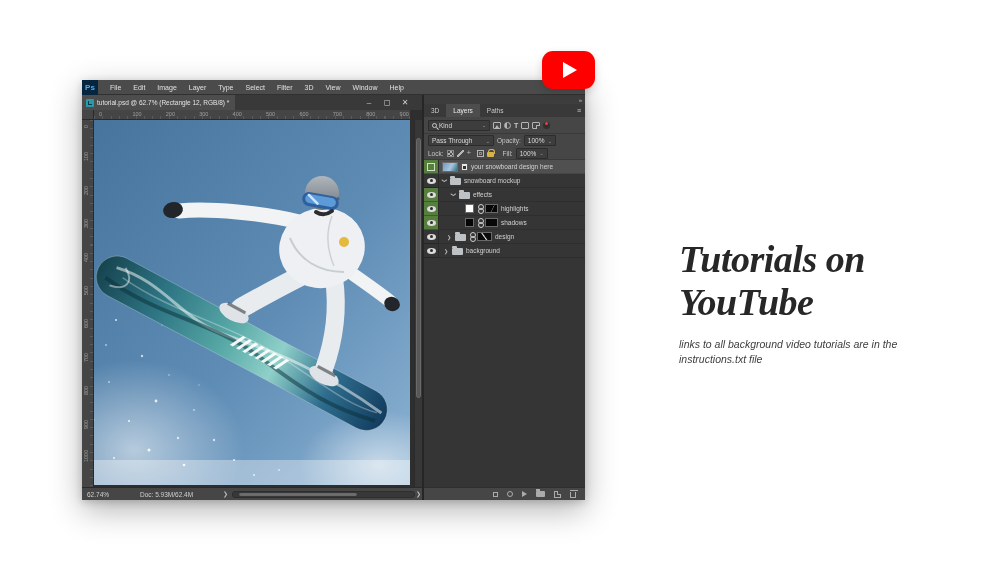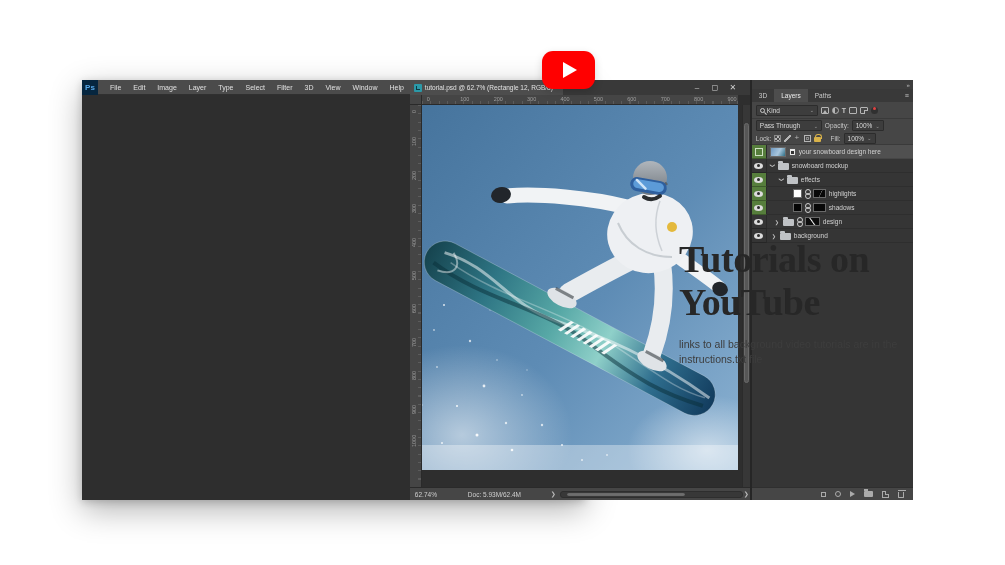--- a/index.html
+++ b/index.html
@@ -2,21 +2,21 @@
 <html><head>
 <meta charset="utf-8">
 <style>
   * { margin:0; padding:0; box-sizing:border-box; }
   html,body { width:1005px; height:565px; background:#ffffff; font-family:"Liberation Sans", sans-serif; overflow:hidden; }
   .stage { position:relative; width:1005px; height:565px; background:#fff; }
 
   
   .ps-window { position:absolute; left:82px; top:80px; width:503px; height:420px;
     background:#2e2e2e; box-shadow:0 10px 30px rgba(0,0,0,.30), 0 2px 8px rgba(0,0,0,.18);
-    display:flex; flex-direction:row; font-size:7px; color:#d8d8d8; }
+    display:flex; flex-direction:column; font-size:7px; color:#d8d8d8; }
 
   
   .menubar { height:15px; background:#4b4b4b; display:flex; align-items:center; border-bottom:1px solid #303030; flex:0 0 15px; }
   .ps-logo { width:16px; height:15px; background:#06263f; color:#57a8e8; font-weight:bold; font-size:8px;
     display:flex; align-items:center; justify-content:center; letter-spacing:0; }
   .menus { display:flex; align-items:center; margin-left:6px; gap:0; }
   .menus span { padding:0 6px; font-size:7px; color:#e0e0e0; cursor:default; }
 
   .main { flex:1; display:flex; }
 
@@ -129,21 +129,21 @@
   .bico.newl::after { content:""; position:absolute; right:-1px; top:-1px; width:3px; height:3px; background:#464646; border-left:1px solid #ababab; border-bottom:1px solid #ababab; }
   .bico.trash { width:6px; height:6px; border:1px solid #ababab; border-top:none; border-radius:0 0 1px 1px; margin-top:2px; }
   .bico.trash::before { content:""; position:absolute; left:-1px; top:-2px; width:8px; height:1px; background:#ababab; }
 
   
   .yt-logo { position:absolute; left:542px; top:51px; width:53px; height:38px; background:#ff0000; border-radius:11px;
     display:flex; align-items:center; justify-content:center; box-shadow:0 3px 8px rgba(0,0,0,.15); z-index:5; }
   .yt-play { width:0; height:0; border-top:8px solid transparent; border-bottom:8px solid transparent; border-left:14px solid #ffffff; margin-left:3px; }
 
   
-  .hero { position:absolute; left:679px; top:238px; width:250px; }
+  .hero { position:absolute; left:679px; top:238px; width:250px;font-style:italic; }
   .hero h1 { font-family:"Liberation Serif", serif; font-weight:700; font-size:38px; line-height:1.12; color:#272727; letter-spacing:-0.5px; }
   .hero p { margin-top:14px; font-size:10.5px; line-height:1.4; color:#3d3d3d; width:228px; }
 </style>
 </head>
 <body>
 
 <div class="stage">
 
   <div class="yt-logo">
     <div class="yt-play"></div>

